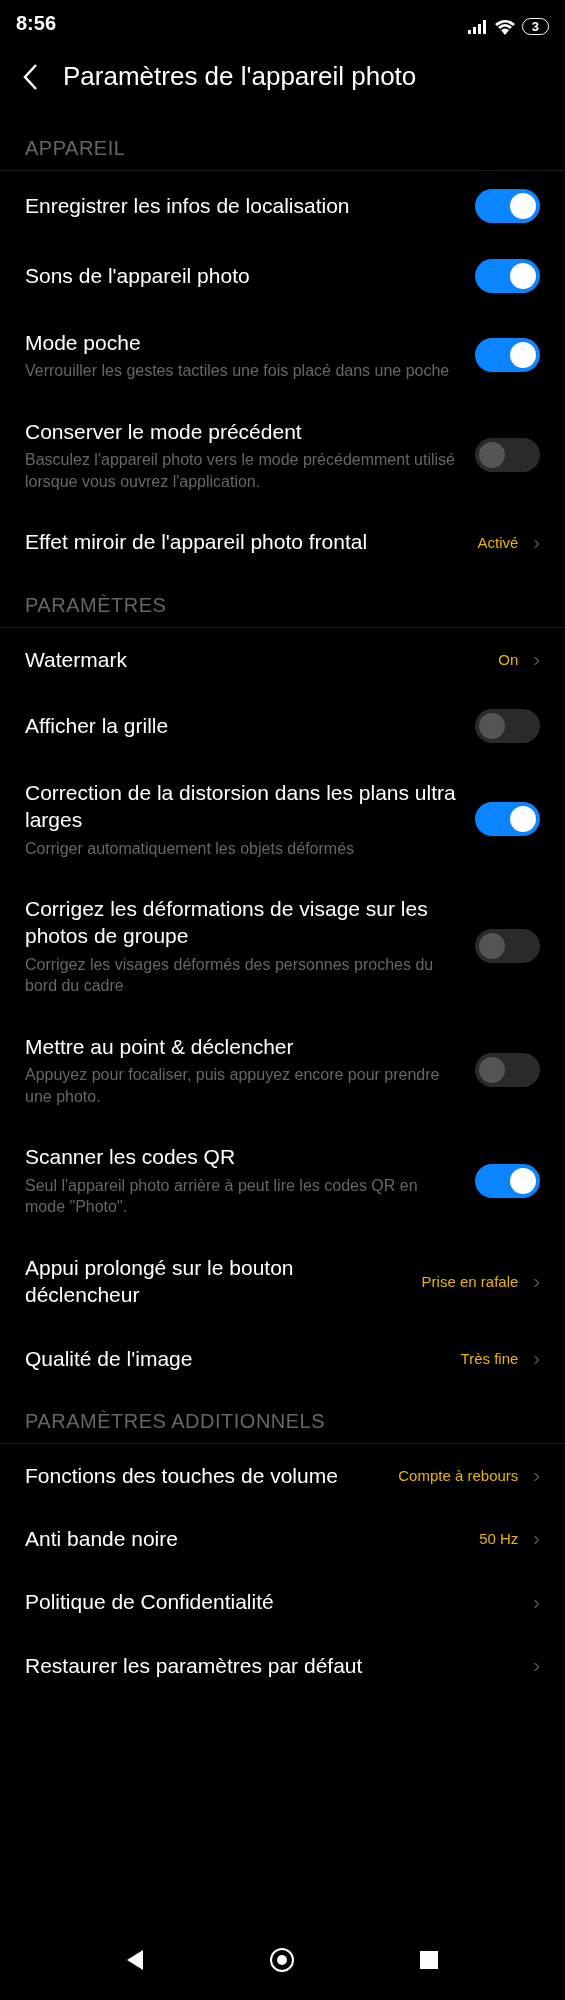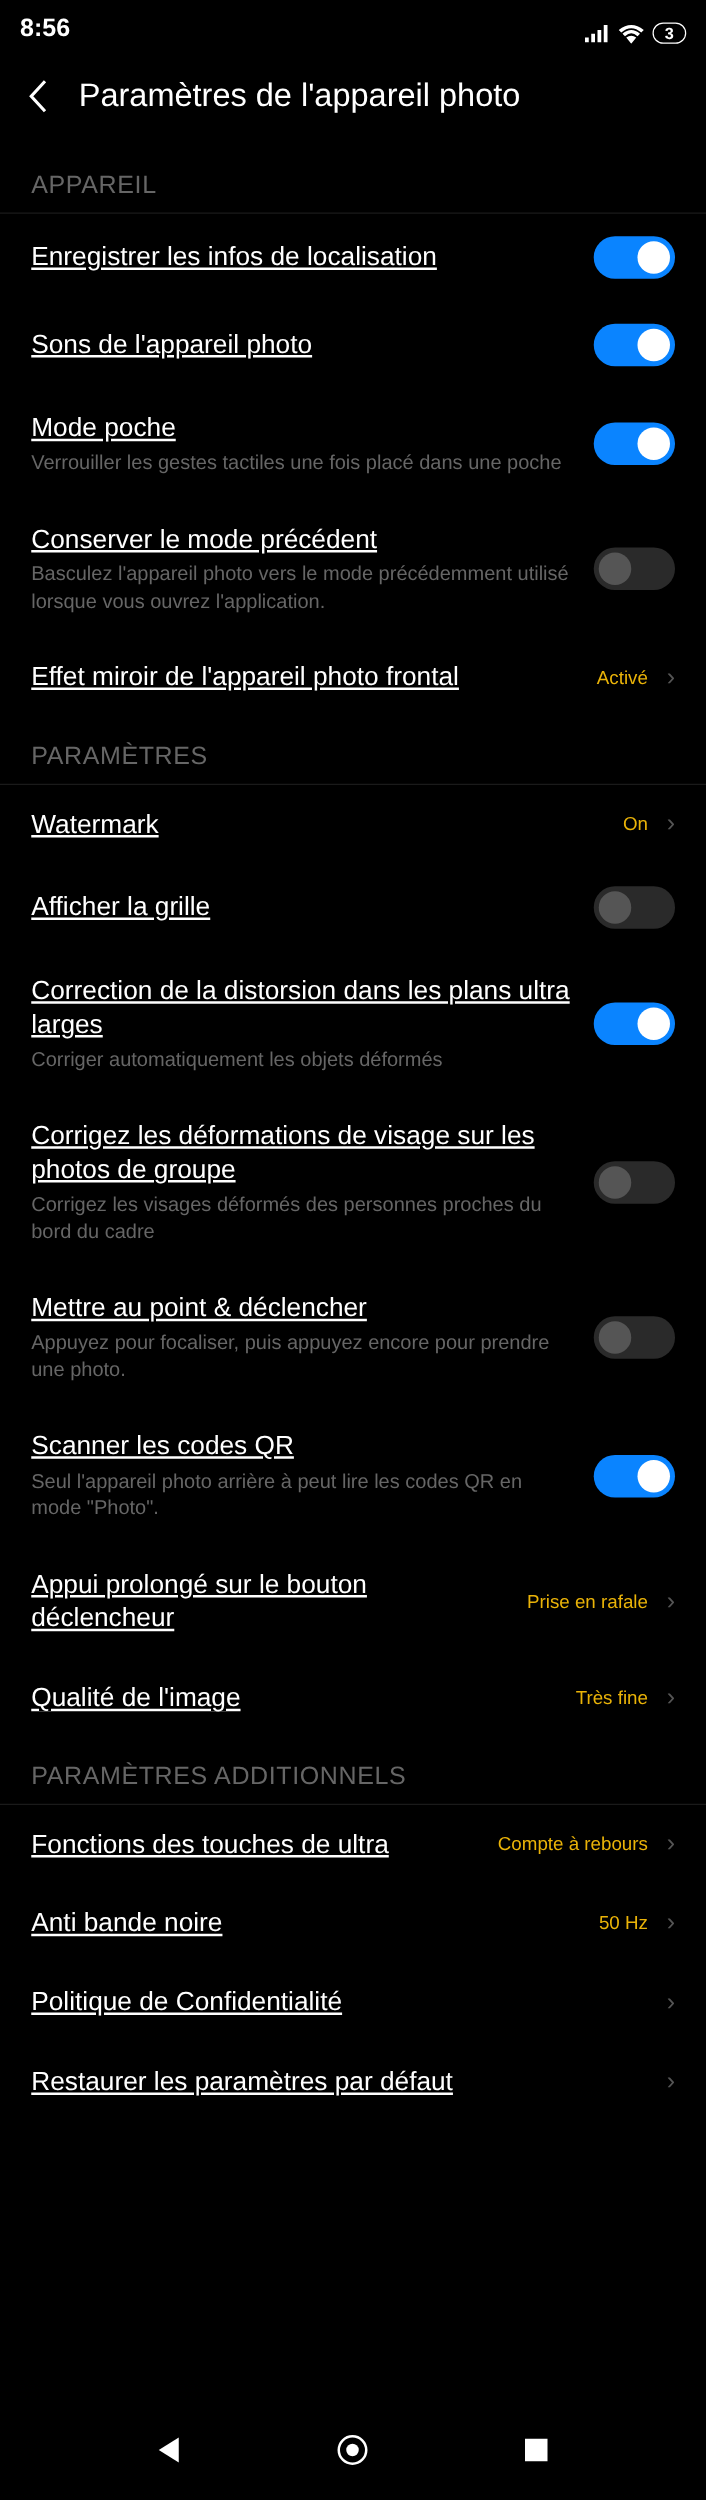--- a/index.html
+++ b/index.html
@@ -55,21 +55,20 @@
       align-items: center;
       padding: 18px 25px;
       gap: 15px;
       min-height: 60px;
     }
     .row-text { flex: 1; }
     .row-title {
       font-size: 21px;
       color: #fff;
       line-height: 1.3;
-      text-decoration: underline;
     }
     .row-sub {
       font-size: 16px;
       color: #666;
       line-height: 1.35;
       margin-top: 4px;
     }
     .row-value {
       color: #eab308;
       font-size: 15px;
@@ -263,21 +262,21 @@
       <div class="row-title">Qualité de l'image</div>
     </div>
   <span class="row-value">Très fine</span>
   <span class="chevron">›</span>
 </div>
 
 <div class="section-header">PARAMÈTRES ADDITIONNELS</div>
 
 <div class="row">
   <div class="row-text">
-      <div class="row-title">Fonctions des touches de ultra</div>
+      <div class="row-title">Fonctions des touches de volume</div>
     </div>
   <span class="row-value">Compte à rebours</span>
   <span class="chevron">›</span>
 </div>
 
 <div class="row">
   <div class="row-text">
       <div class="row-title">Anti bande noire</div>
     </div>
   <span class="row-value">50 Hz</span>

